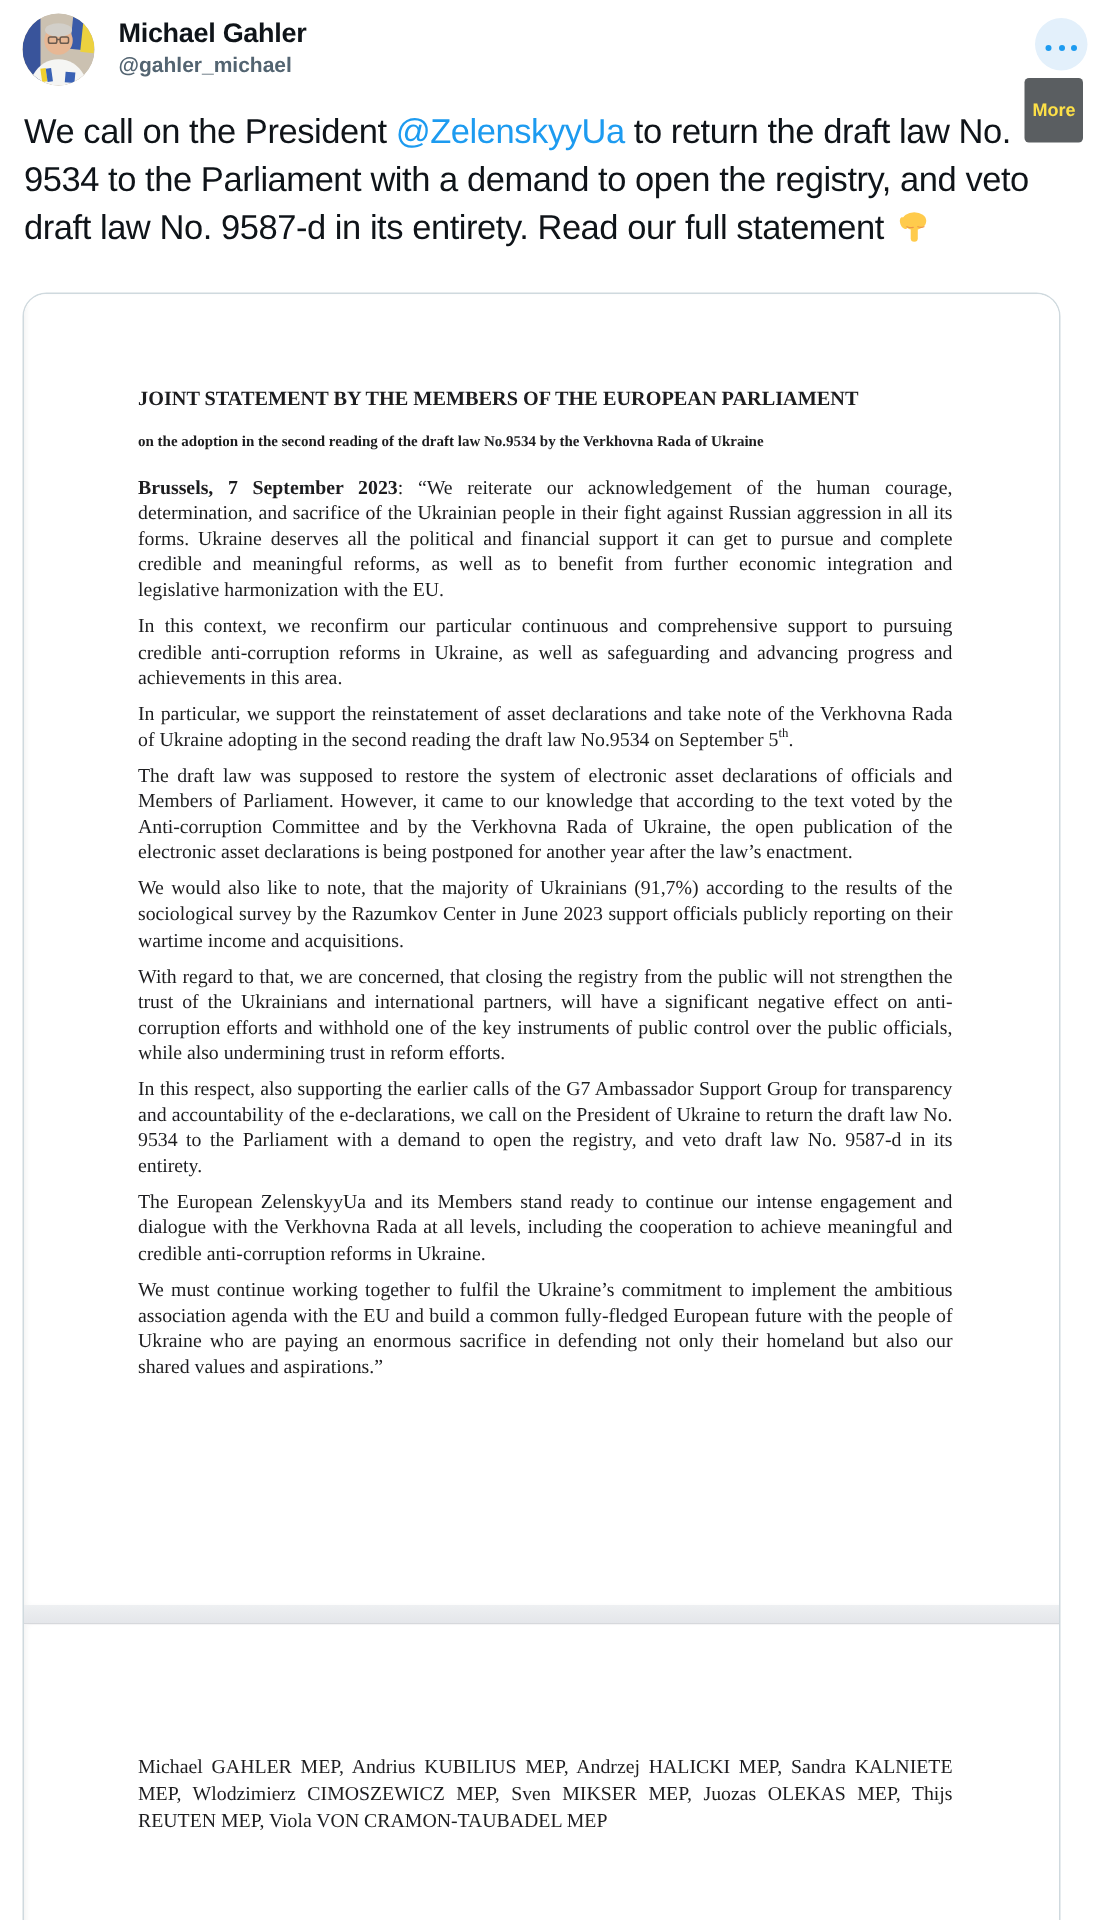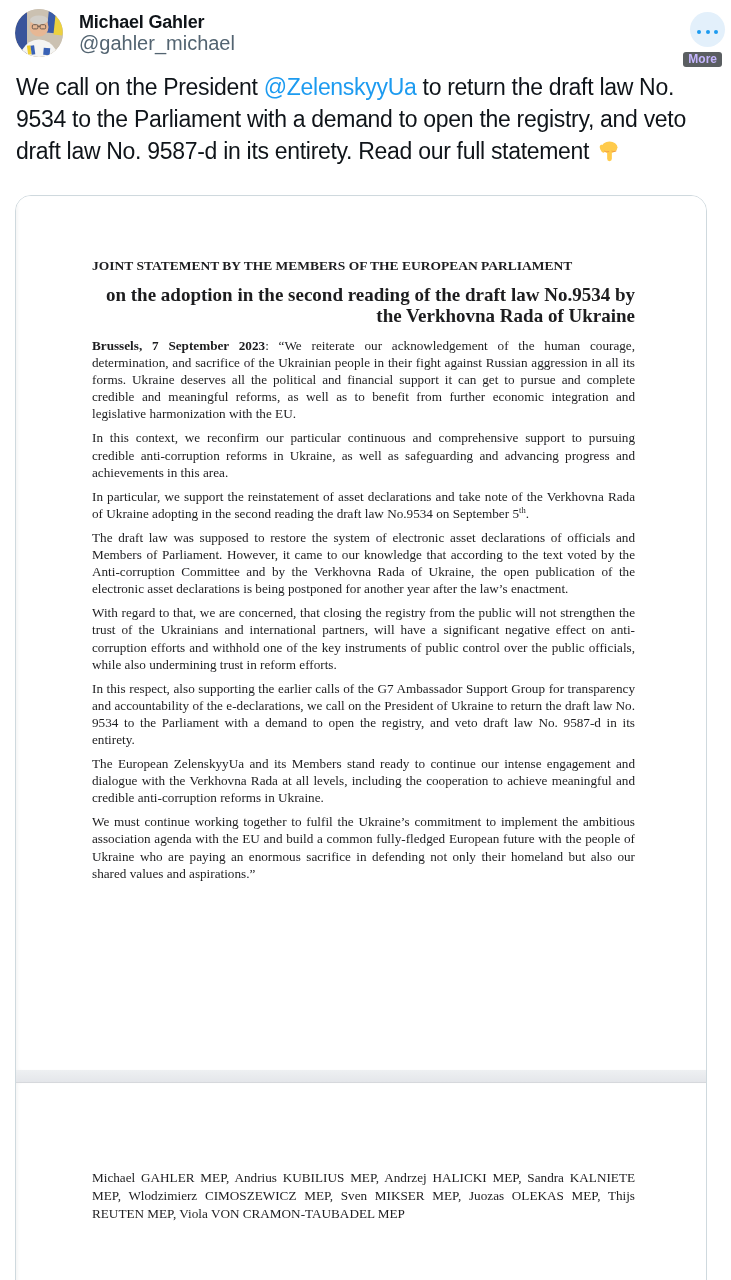--- a/index.html
+++ b/index.html
@@ -5,47 +5,47 @@
   html,body{margin:0;padding:0;}
   body{
     width:731px;height:1280px;overflow:hidden;position:relative;
     background:#ffffff;font-family:"Liberation Sans",sans-serif;
   }
   
   .header{position:absolute;top:9px;left:15px;right:9px;height:54px;}
   .avatar{position:absolute;left:0;top:0;width:48px;height:48px;border-radius:50%;overflow:hidden;cursor:pointer;background:#c9bfae;}
   .author{position:absolute;left:64px;top:2px;}
   .name{font-size:18px;font-weight:700;color:var(--text);line-height:22px;letter-spacing:-0.2px;}
-  .handle{font-size:20px;color:var(--secondary);line-height:21px;}
+  .handle{font-size:14px;color:var(--secondary);line-height:21px;font-weight:bold;}
   .more-wrap{position:absolute;top:12px;left:690px;width:35px;height:35px;}
   .more-btn{width:35px;height:35px;border-radius:50%;background:var(--more_bg);border:none;display:flex;align-items:center;justify-content:center;cursor:pointer;padding:0;}
   .dot{width:4px;height:4px;border-radius:50%;background:var(--accent);display:inline-block;margin:0 2.2px;}
   .tooltip{
-    position:absolute;top:40px;right:3px;background:var(--tooltip_bg);color:#c4b5fd;
-    font-size:12px;font-weight:600;line-height:15px;padding:0 5px;border-radius:3px;white-space:nowrap;
+    position:absolute;top:40px;right:3px;background:var(--tooltip_bg);color:#fde047;
+    font-size:12px;font-weight:600;line-height:15px;padding:14px 5px;border-radius:3px;white-space:nowrap;
   }
   
   .tweet-text{
     position:absolute;top:71px;left:16px;width:694px;
     font-size:23px;line-height:32px;color:var(--text);letter-spacing:-0.3px;
   }
   .tweet-text a.mention{color:var(--accent);text-decoration:none;}
   .emoji-hand{display:inline-block;vertical-align:-5px;margin-left:2px;}
   .emoji-hand .skin{fill:var(--emoji_yellow);}
   
   .media-card{
     position:absolute;top:195px;left:15px;width:690px;height:1120px;
     border:1px solid var(--border);border-radius:16px;overflow:hidden;background:#fff;cursor:pointer;
   }
   .doc-page{background:#fff;box-sizing:border-box;}
   .doc-page.p1{height:874px;padding:60px 71px 0 76px;box-shadow:inset 3px 0 4px -2px rgba(0,0,0,0.06);}
   .doc-page.p2{height:240px;padding:86px 71px 0 76px;box-shadow:inset 3px 0 4px -2px rgba(0,0,0,0.06);}
   .page-gap{height:12px;background:linear-gradient(#eef0f2,#e4e6ea);border-bottom:1px solid #d6d8dc;}
   .doc-title{font-family:"Liberation Serif",serif;font-weight:700;font-size:13.5px;line-height:20px;text-align:left;color:var(--doc_text);margin:0 0 8px;}
-  .doc-subtitle{font-family:"Liberation Serif",serif;font-weight:700;font-size:19px;line-height:21px;text-align:right;color:var(--doc_text);margin:0 0 11px;}
+  .doc-subtitle{font-family:"Liberation Serif",serif;font-weight:700;font-size:10px;line-height:21px;text-align:left;color:var(--doc_text);margin:0 0 11px;}
   .doc-body p, .signatories{
     font-family:Liberation Serif, serif;font-size:13.2px;line-height:17.1px;
     color:var(--doc_text);text-align:justify;margin:0 0 7px;
   }
   .doc-body p b{font-weight:700;}
   .doc-body p sup{font-size:8.5px;line-height:0;}
   .signatories{line-height:18.2px;}
 </style>
 </head>
 <body>
@@ -102,20 +102,21 @@
 
 <div class="media-card">
   <div class="doc-page p1">
     <h1 class="doc-title">JOINT STATEMENT BY THE MEMBERS OF THE EUROPEAN PARLIAMENT</h1>
     <h2 class="doc-subtitle">on the adoption in the second reading of the draft law No.9534 by the Verkhovna Rada of Ukraine</h2>
     <div class="doc-body" id="doc-body">
         <p><b>Brussels, 7 September 2023</b><span>: “We reiterate our acknowledgement of the human courage, determination, and sacrifice of the Ukrainian people in their fight against Russian aggression in all its forms. Ukraine deserves all the political and financial support it can get to pursue and complete credible and meaningful reforms, as well as to benefit from further economic integration and legislative harmonization with the EU.</span></p>
         <p><span>In this context, we reconfirm our particular continuous and comprehensive support to pursuing credible anti-corruption reforms in Ukraine, as well as safeguarding and advancing progress and achievements in this area.</span></p>
         <p><span>In particular, we support the reinstatement of asset declarations and take note of the Verkhovna Rada of Ukraine adopting in the second reading the draft law No.9534 on September 5</span><sup>th</sup><span>.</span></p>
         <p><span>The draft law was supposed to restore the system of electronic asset declarations of officials and Members of Parliament. However, it came to our knowledge that according to the text voted by the Anti-corruption Committee and by the Verkhovna Rada of Ukraine, the open publication of the electronic asset declarations is being postponed for another year after the law’s enactment.</span></p>
+        <p><span>We would also like to note, that the majority of Ukrainians (91,7%) according to the results of the sociological survey by the Razumkov Center in June 2023 support officials publicly reporting on their wartime income and acquisitions.</span></p>
         <p><span>With regard to that, we are concerned, that closing the registry from the public will not strengthen the trust of the Ukrainians and international partners, will have a significant negative effect on anti-corruption efforts and withhold one of the key instruments of public control over the public officials, while also undermining trust in reform efforts.</span></p>
         <p><span>In this respect, also supporting the earlier calls of the G7 Ambassador Support Group for transparency and accountability of the e-declarations, we call on the President of Ukraine to return the draft law No. 9534 to the Parliament with a demand to open the registry, and veto draft law No. 9587-d in its entirety.</span></p>
         <p><span>The European ZelenskyyUa and its Members stand ready to continue our intense engagement and dialogue with the Verkhovna Rada at all levels, including the cooperation to achieve meaningful and credible anti-corruption reforms in Ukraine.</span></p>
         <p><span>We must continue working together to fulfil the Ukraine’s commitment to implement the ambitious association agenda with the EU and build a common fully-fledged European future with the people of Ukraine who are paying an enormous sacrifice in defending not only their homeland but also our shared values and aspirations.”</span></p>
       </div>
   </div>
   <div class="page-gap"></div>
   <div class="doc-page p2">
     <p class="signatories">Michael GAHLER MEP, Andrius KUBILIUS MEP, Andrzej HALICKI MEP, Sandra KALNIETE MEP, Wlodzimierz CIMOSZEWICZ MEP, Sven MIKSER MEP, Juozas OLEKAS MEP, Thijs REUTEN MEP, Viola VON CRAMON-TAUBADEL MEP</p>
   </div>

